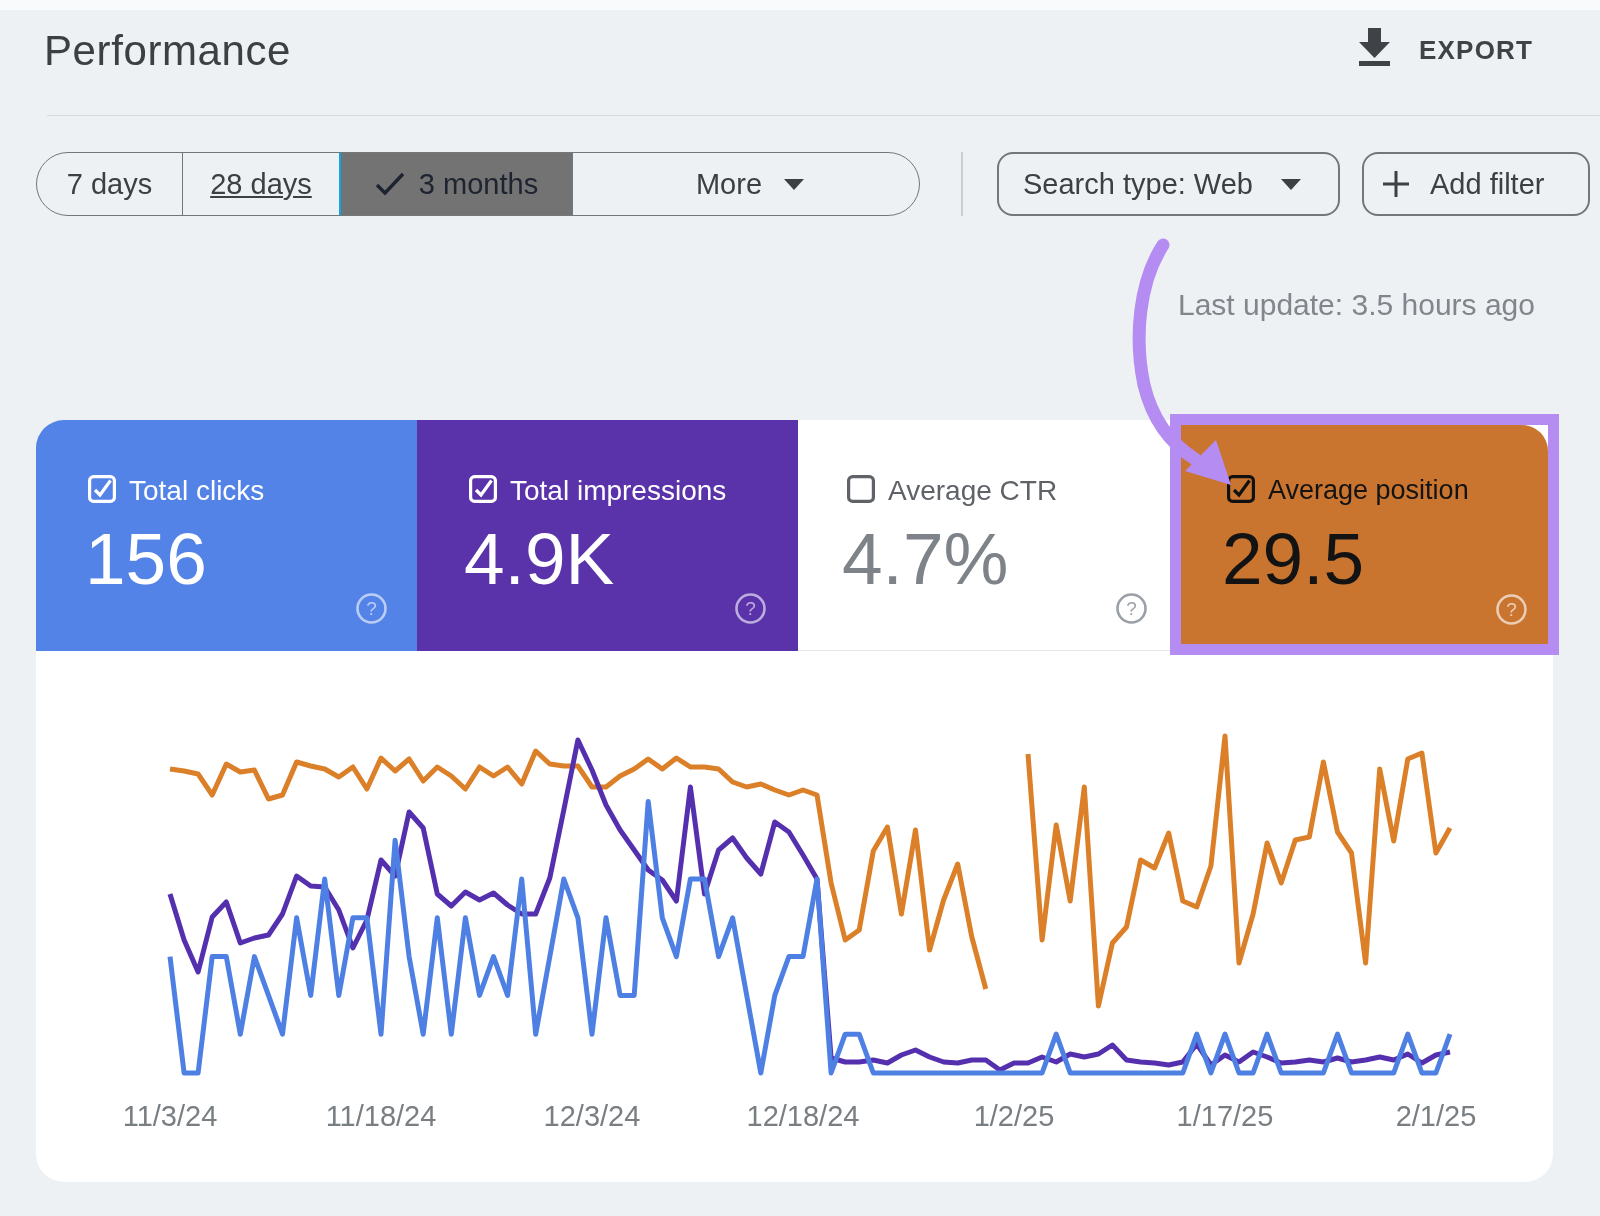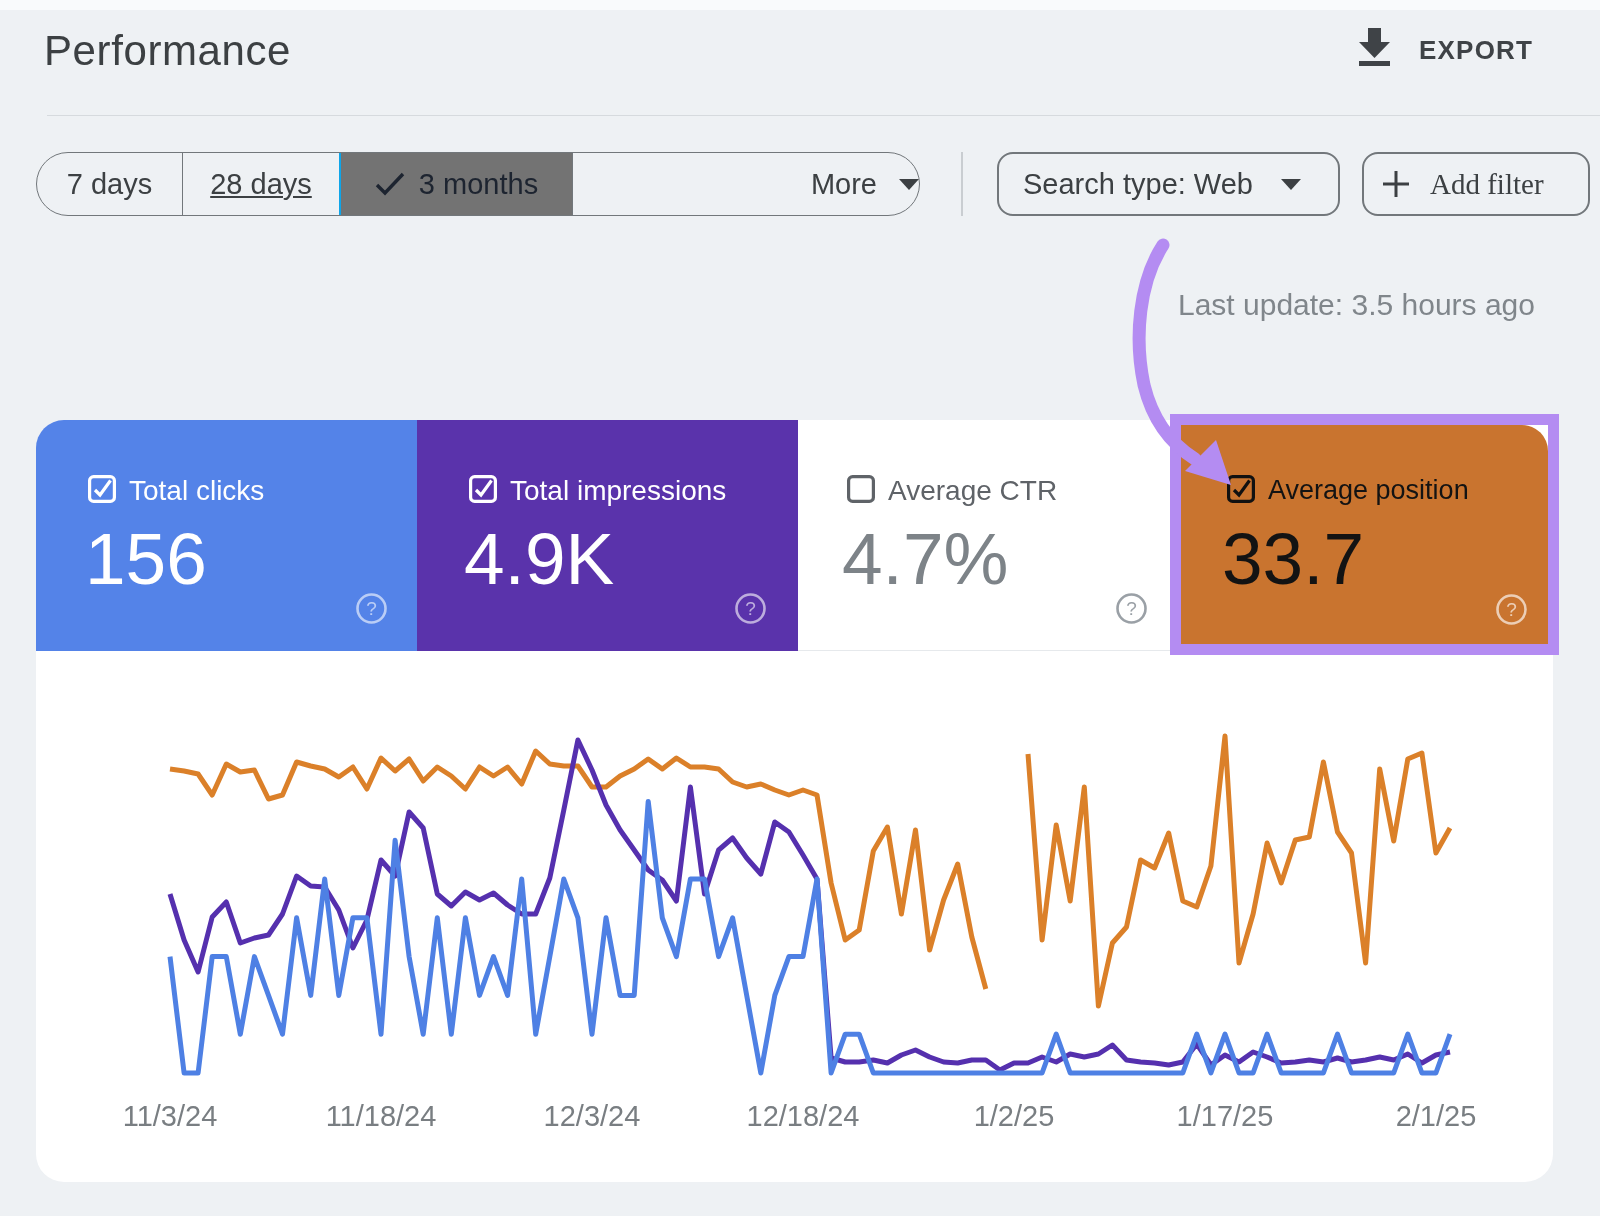--- a/index.html
+++ b/index.html
@@ -21,39 +21,39 @@
   <div class="abs" style="left:1419px;top:35px;font-size:26px;font-weight:700;letter-spacing:1.2px;color:#3f4347;">EXPORT</div>
   <div class="abs" style="left:47px;top:115px;width:1553px;height:1px;background:#d6dade;"></div>
 
   <div class="abs" style="left:36px;top:152px;width:884px;height:64px;border:1px solid #72777b;border-radius:32px;display:flex;color:#3c4043;font-size:29px;">
     <div style="width:146px;display:flex;align-items:center;justify-content:center;border-right:1px solid #72777b;">7 days</div>
     <div style="width:158px;display:flex;align-items:center;justify-content:center;border-right:2px solid #0ea5e9;text-decoration:underline;">28 days</div>
     <div style="width:232px;display:flex;align-items:center;justify-content:center;background:#737373;color:#1d2430;border-right:1px solid #72777b;">
       <svg width="30" height="24" viewBox="0 0 30 24" style="margin-right:14px;">
         <path d="M2 13 L10 21 L28 2" fill="none" stroke="#1d2430" stroke-width="3.4"></path>
       </svg>3 months</div>
-    <div style="flex:1;display:flex;align-items:center;justify-content:flex-end;padding-left:8px;">More
+    <div style="flex:1;display:flex;align-items:center;justify-content:center;padding-left:8px;">More
       <svg width="20" height="11" viewBox="0 0 20 11" style="margin-left:22px;">
         <path d="M0 0 h20 l-10 11 z" fill="#3c4043"></path>
       </svg>
     </div>
   </div>
   <div class="abs" style="left:961px;top:152px;width:2px;height:64px;background:#c9cdd1;"></div>
 
   <div class="abs" style="left:997px;top:152px;width:343px;height:64px;border:2px solid #72777b;border-radius:16px;display:flex;align-items:center;color:#3c4043;font-size:29px;">
     <span style="margin-left:24px;">Search type: Web</span>
     <svg width="20" height="11" viewBox="0 0 20 11" style="margin-left:28px;">
       <path d="M0 0 h20 l-10 11 z" fill="#3c4043"></path>
     </svg>
   </div>
   <div class="abs" style="left:1362px;top:152px;width:228px;height:64px;border:2px solid #72777b;border-radius:16px;display:flex;align-items:center;color:#3c4043;font-size:29px;">
     <svg width="28" height="28" viewBox="0 0 28 28" style="margin-left:18px;">
       <path d="M14 1 V27 M1 14 H27" stroke="#3c4043" stroke-width="3" fill="none"></path>
     </svg>
-    <span style="margin-left:20px;font-family:Liberation Serif, serif;">Add filter</span>
+    <span style="margin-left:20px;">Add filter</span>
   </div>
 
   <div class="abs" style="left:1178px;top:288px;font-size:30px;color:#80868b;">Last update: 3.5 hours ago</div>
 
   <div class="abs" style="left:36px;top:420px;width:381px;height:231px;background:#5483e8;border-radius:28px 0 0 0;"></div>
   <div class="abs" style="left:417px;top:420px;width:381px;height:231px;background:#5a33ab;"></div>
   <div class="abs" style="left:798px;top:420px;width:381px;height:231px;background:#ffffff;"></div>
 
   <svg class="abs" style="left:88px;top:475px;" width="28" height="28" viewBox="0 0 28 28">
     <rect x="1.6" y="1.6" width="24.8" height="24.8" rx="4" stroke="#fff" stroke-width="3.2" fill="none"></rect>
@@ -104,21 +104,21 @@
 <text x="1436" y="1126" font-size="29" fill="#797e82" text-anchor="middle" font-family="Liberation Sans, sans-serif">2/1/25</text>
 </svg>
 
   <div class="abs" style="left:1170px;top:414px;width:389px;height:241px;background:#fff;border:11px solid #b48cf2;"></div>
   <div class="abs" style="left:1181px;top:425px;width:367px;height:219px;background:#c9742f;border-radius:0 26px 0 0;"></div>
   <svg class="abs" style="left:1227px;top:475px;" width="28" height="28" viewBox="0 0 28 28">
     <rect x="1.6" y="1.6" width="24.8" height="24.8" rx="4" stroke="#111" stroke-width="3.2" fill="none"></rect>
     <path d="M7 15 L12 20 L22.5 5.5" stroke="#111" stroke-width="3.2" fill="none"></path>
   </svg>
   <div class="abs" style="left:1268px;top:477px;font-size:27px;color:#131313;line-height:1;">Average position</div>
-  <div class="abs" style="left:1222px;top:522px;font-size:73px;color:#131313;line-height:1;">33.7</div>
+  <div class="abs" style="left:1222px;top:522px;font-size:73px;color:#131313;line-height:1;">29.5</div>
   <svg class="abs" style="left:1496px;top:594px;" width="31" height="31" viewBox="0 0 31 31">
     <circle cx="15.5" cy="15.5" r="14" stroke="#ffffffa6" stroke-width="2.6" fill="none"></circle>
     <text x="15.5" y="22" font-size="19" fill="#ffffffa6" text-anchor="middle" font-family="Liberation Sans">?</text>
   </svg>
 
   <svg class="abs" style="left:1100px;top:230px;" width="200" height="270" viewBox="0 0 200 270">
     <path d="M63 15 C 39 52, 34 108, 44 155 C 52 188, 68 212, 95 229" stroke="#b48cf2" stroke-width="13" fill="none" stroke-linecap="round"></path>
     <path d="M131 255 L85 241 L116 210 z" fill="#b48cf2"></path>
   </svg>
 

